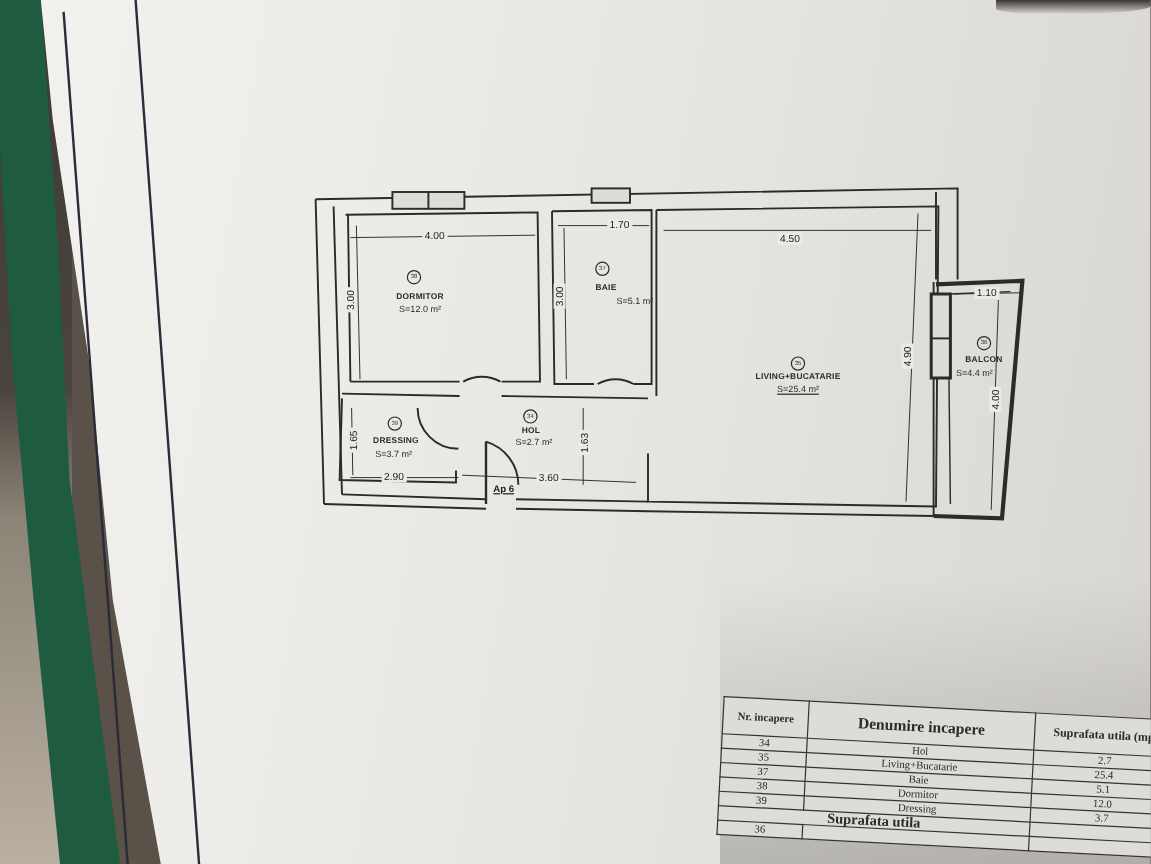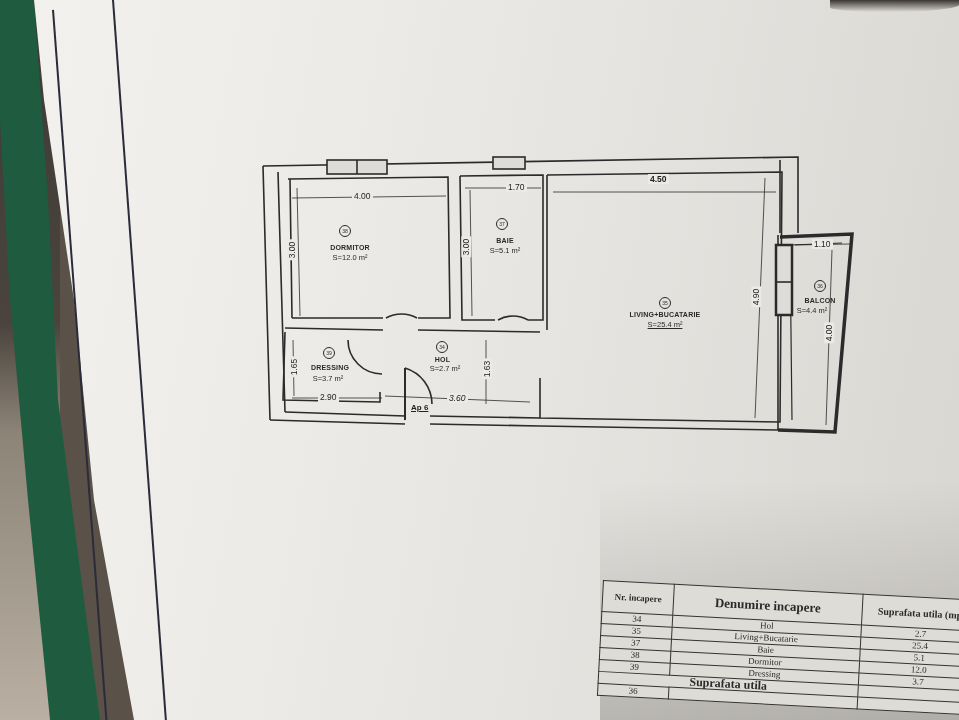--- a/index.html
+++ b/index.html
@@ -89,46 +89,46 @@
 </svg>
 
 <div class="room-num" style="left:339px;top:225px;">38</div>
 <div class="room-label" style="left:320px;top:244px;width:60px;">DORMITOR</div>
 <div class="room-area" style="left:320px;top:253px;width:60px;">S=12.0  m²</div>
 <div class="dim" style="left:352px;top:191px;">4.00</div>
 <div class="dim v" style="left:282px;top:245px;">3.00</div>
 
 <div class="room-num" style="left:496px;top:218px;">37</div>
 <div class="room-label" style="left:475px;top:237px;width:60px;">BAIE</div>
-<div class="room-area" style="left:475px;top:246px;width:60px;">S=5.1  m²</div>
+<div class="room-area" style="left:499px;top:246px;width:60px;">S=5.1  m²</div>
 <div class="dim" style="left:490px;top:182px;margin-left:16px;">1.70</div>
 <div class="dim v" style="left:456px;top:242px;">3.00</div>
 
 <div class="room-num" style="left:659px;top:297px;">35</div>
 <div class="room-label" style="left:610px;top:311px;width:110px;">LIVING+BUCATARIE</div>
 <div class="room-area" style="left:610px;top:320px;width:110px;text-decoration:underline;">S=25.4  m²</div>
-<div class="dim" style="left:648px;top:174px;font-weight:bold;">4.50</div>
+<div class="dim" style="left:648px;top:194px;">4.50</div>
 <div class="dim v" style="left:746px;top:292px;">4.90</div>
 
 <div class="room-num" style="left:814px;top:280px;">36</div>
 <div class="room-label" style="left:795px;top:297px;width:50px;">BALCON</div>
 <div class="room-area" style="left:790px;top:306px;width:44px;">S=4.4  m²</div>
 <div class="dim" style="left:812px;top:239px;">1.10</div>
 <div class="dim v" style="left:819px;top:328px;">4.00</div>
 
 <div class="room-num" style="left:323px;top:347px;">39</div>
 <div class="room-label" style="left:305px;top:364px;width:50px;">DRESSING</div>
 <div class="room-area" style="left:300px;top:374px;width:56px;">S=3.7  m²</div>
 <div class="dim" style="left:318px;top:392px;">2.90</div>
 <div class="dim v" style="left:284px;top:362px;">1.65</div>
 
 <div class="room-num" style="left:436px;top:341px;">34</div>
 <div class="room-label" style="left:425px;top:356px;width:35px;">HOL</div>
 <div class="room-area" style="left:417px;top:364px;width:56px;">S=2.7  m²</div>
-<div class="dim" style="left:447px;top:393px;font-style:italic;">3.60</div>
+<div class="dim" style="left:447px;top:393px;">3.60</div>
 <div class="dim v" style="left:477px;top:364px;">1.63</div>
 
 <div class="apt-label" style="left:411px;top:403px;">Ap 6</div>
 
 <div class="table-wrap">
   <table>
     <tbody>
         <tr>
       <th style="width:62px;height:30px;">Nr. incapere</th>
       <th class="th-main" style="width:180px;">Denumire incapere</th>

